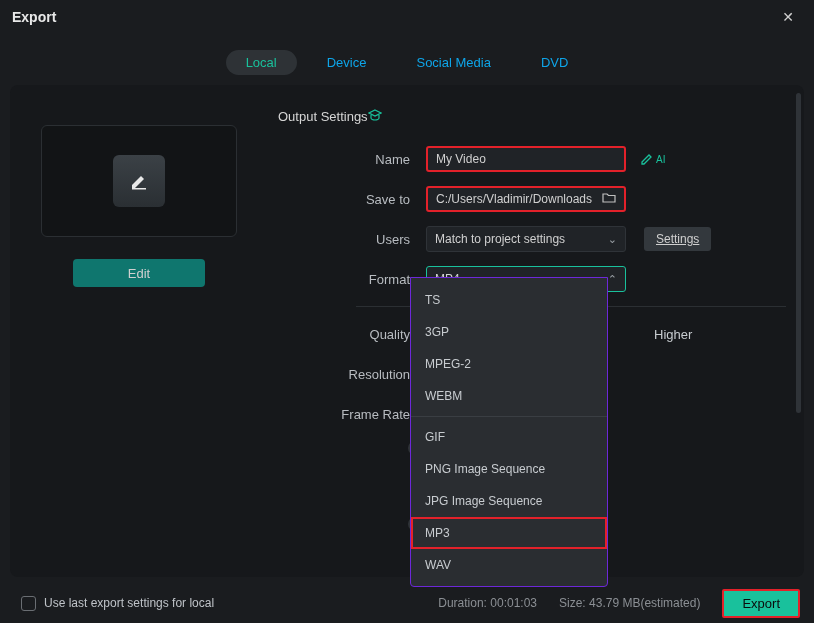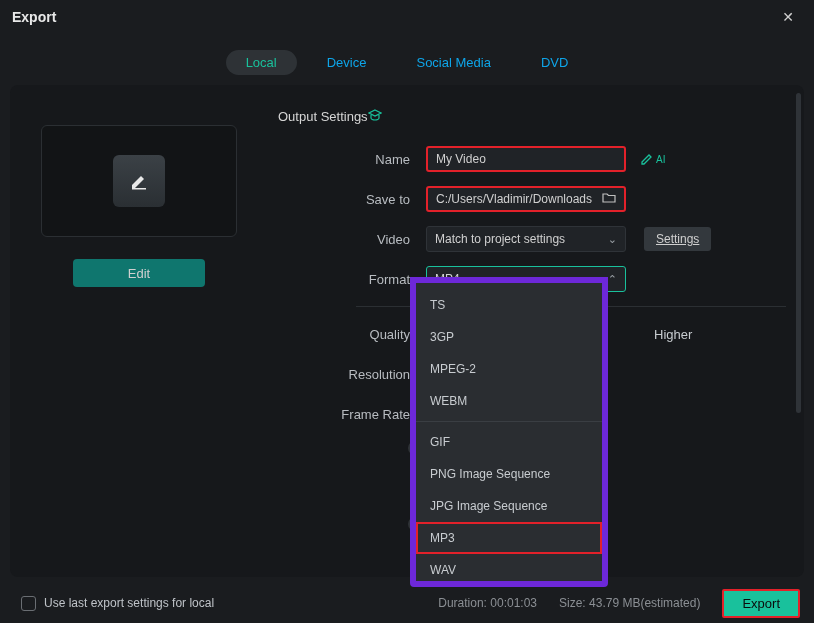--- a/index.html
+++ b/index.html
@@ -137,21 +137,21 @@
     background: #8b8f94;
     position: absolute; top: 2px; left: 2px;
   }
   .toggle.on .knob { left: 16px; background: #d0d0d0; }
   
   .dropdown {
     position: absolute;
     top: 178px; left: 160px;
     width: 198px;
     background: #2a2d31;
-    border: 6px solid #6d28d9;
+    border: 1px solid #6d28d9;
     border-radius: 0 0 4px 4px;
     padding: 6px 0;
     z-index: 20;
     max-height: 310px;
   }
   .dropdown .opt {
     padding: 9px 14px;
     color: #c8ccd0;
     font-size: 12px;
     cursor: pointer;
@@ -255,21 +255,21 @@
         <span>C:/Users/Vladimir/Downloads</span>
         <span class="folder-icon">
           <svg width="14" height="11" viewBox="0 0 14 11">
               <path d="M1 2 H5 L6.5 3.5 H13 V10 H1 Z" fill="none" stroke="#c0c0c0" stroke-width="1.2"></path>
             </svg>
         </span>
       </div>
     </div>
 
     <div class="row">
-      <div class="lbl">Video</div>
+      <div class="lbl">Users</div>
       <div class="field">
         <span>Match to project settings</span>
         <span class="chev">⌄</span>
       </div>
       <div class="settings-btn">Settings</div>
     </div>
 
     <div class="row">
       <div class="lbl">Format</div>
       <div class="field green-box">

